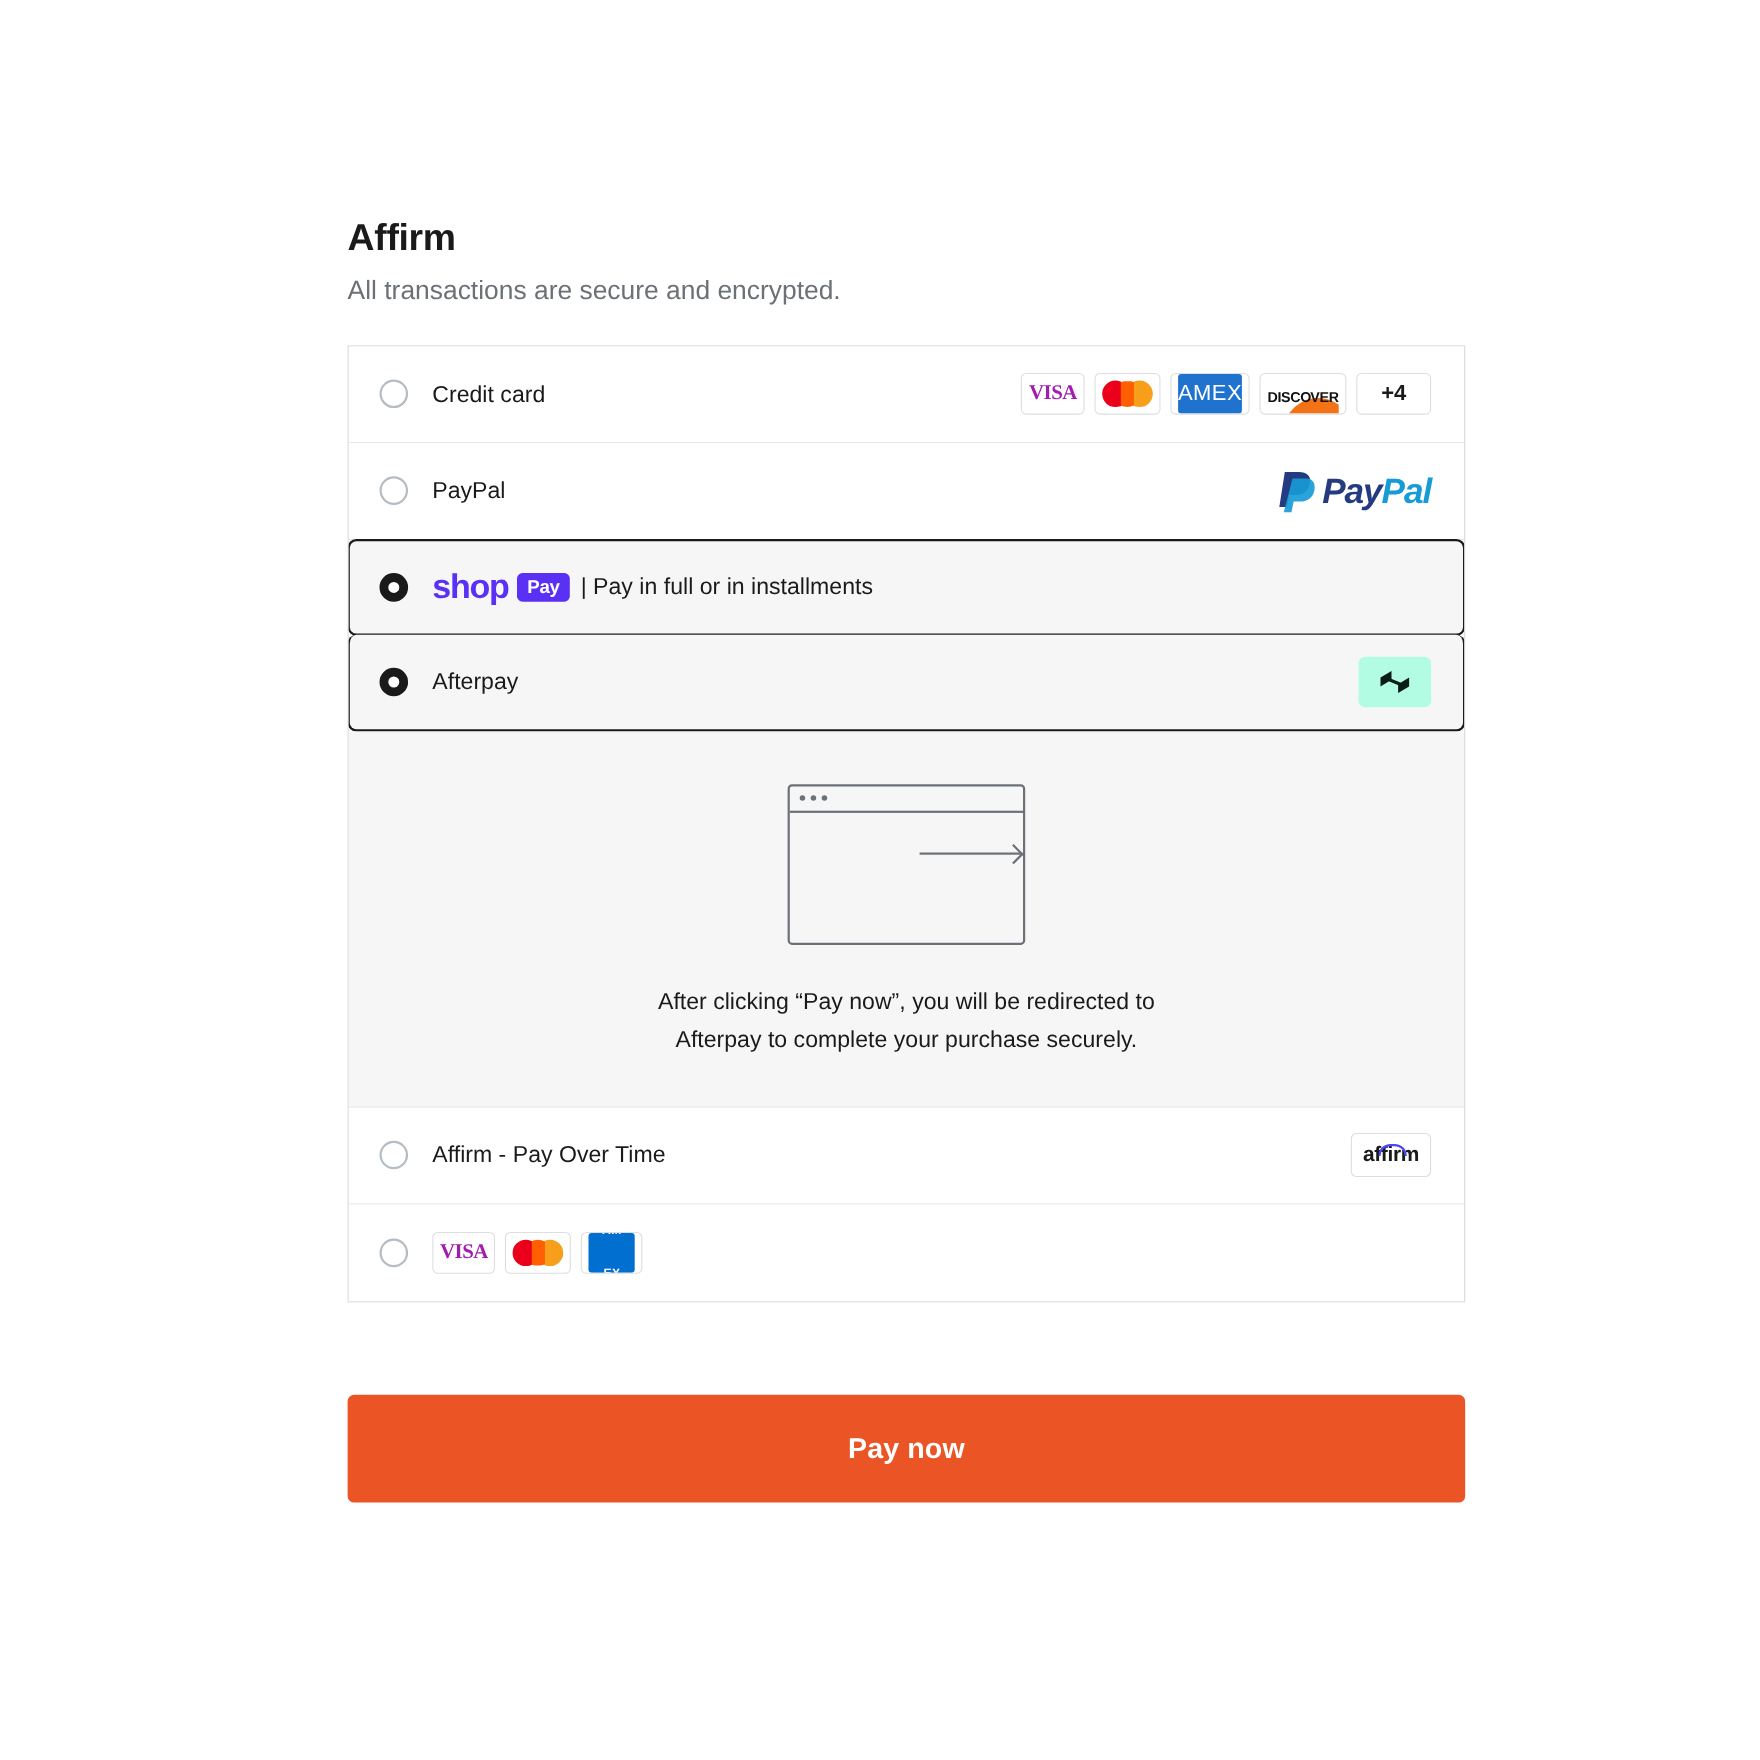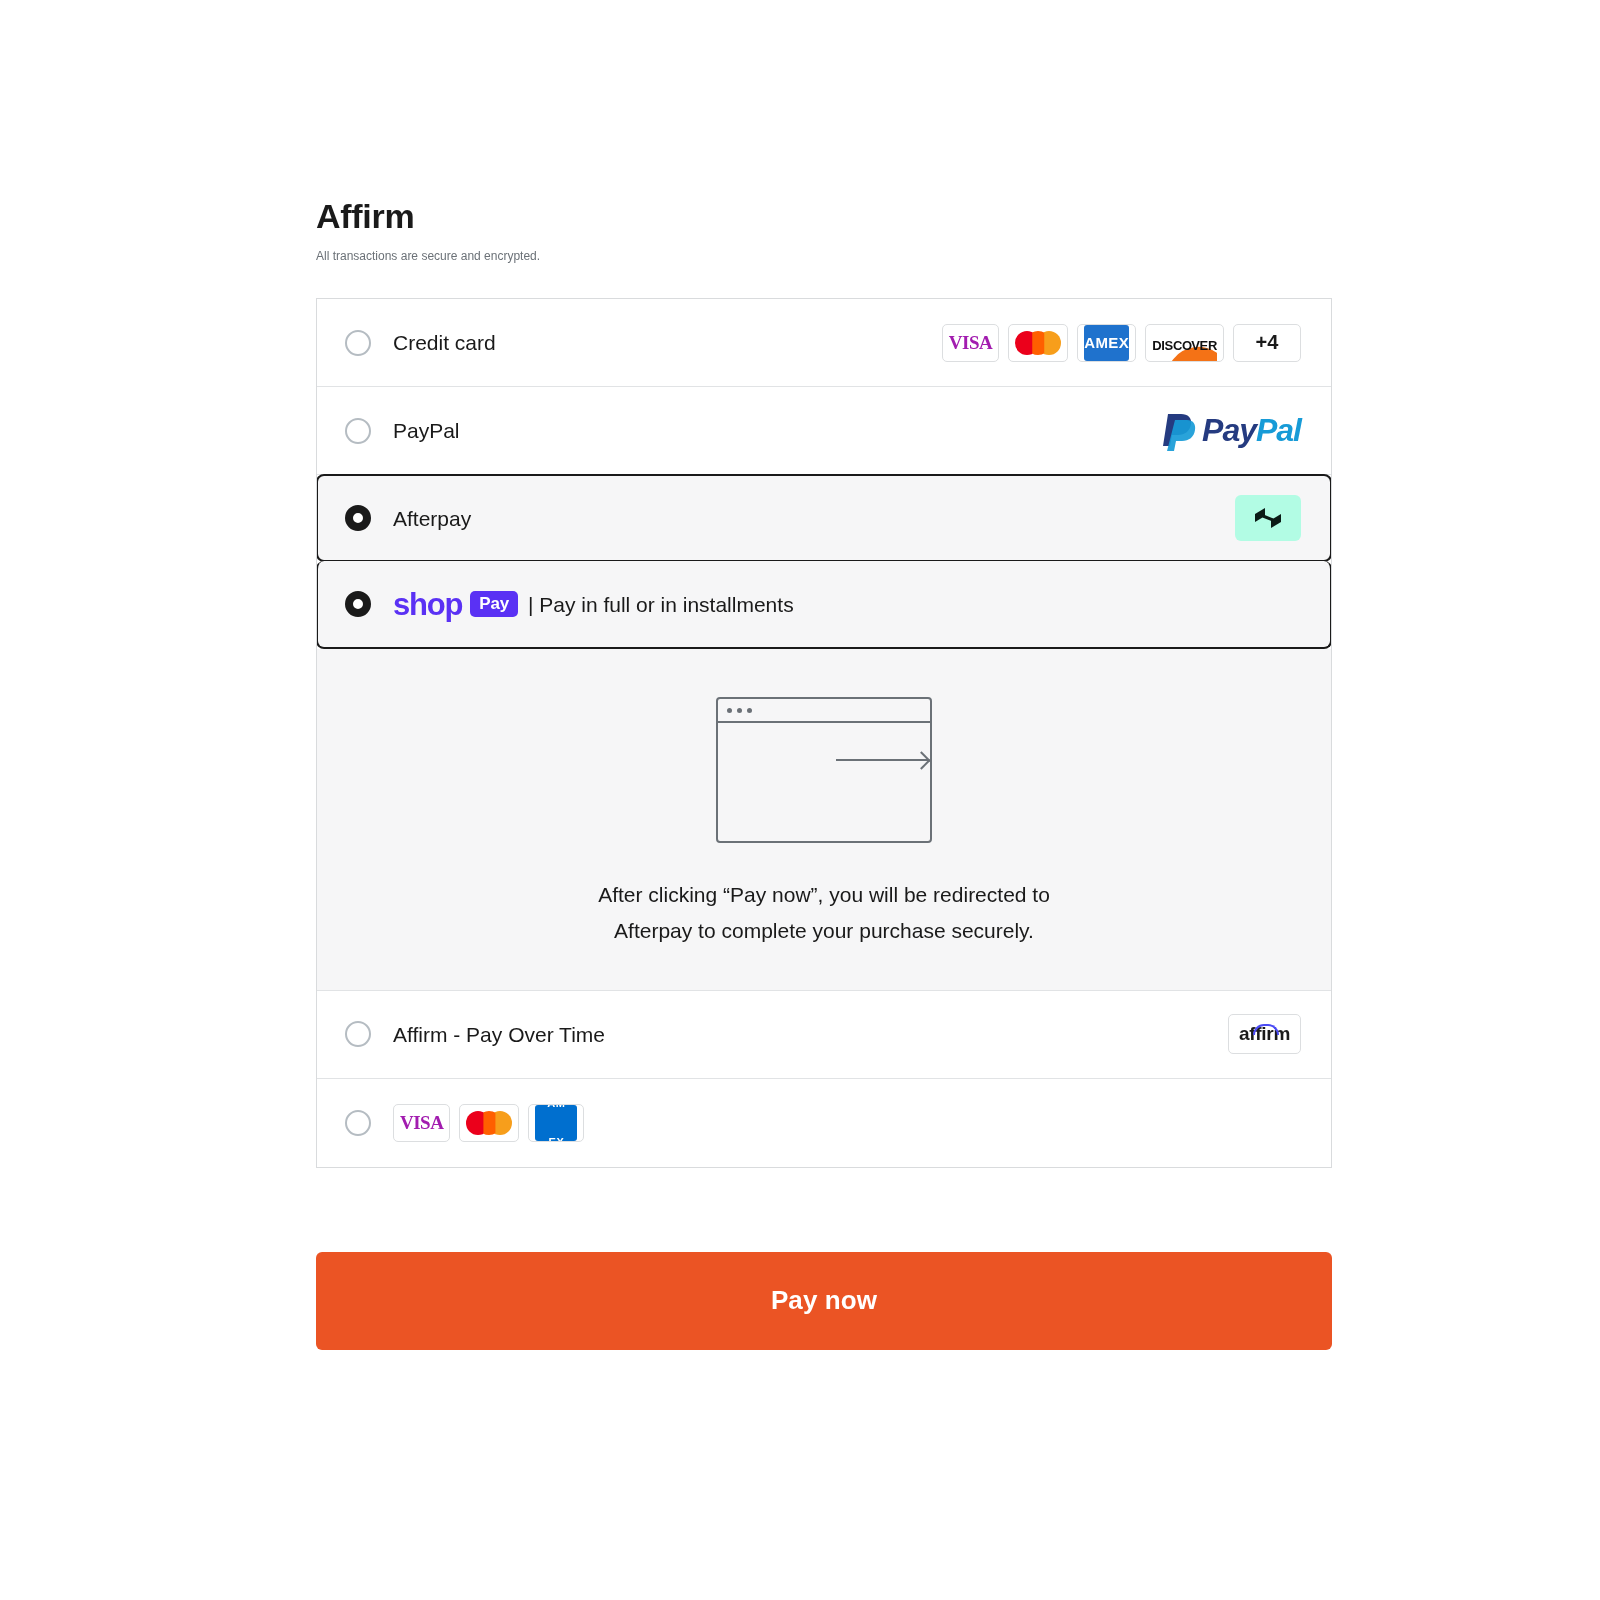--- a/index.html
+++ b/index.html
@@ -25,21 +25,21 @@
   }
   .title {
     font-size: 34px;
     font-weight: bold;
     color: #1a1a1a;
     letter-spacing: -0.3px;
     margin: 0 0 12px 0;
     line-height: 1.2;
   }
   .subtitle {
-    font-size: 12px;
+    font-size: 24px;
     color: #6b7177;
     margin: 0 0 34px 0;
     line-height: 1.3;
   }
 
   .methods {
     border: 1px solid #d9dbdd;
     border-radius: 0;
     overflow: hidden;
     background: #ffffff;
@@ -141,22 +141,22 @@
     left: 11px;
     background: #ff5f00;
     width: 24px;
     height: 24px;
     opacity: 1;
     clip-path: inset(0 25% 0 25%);
   }
   .amex {
     background: #1f72cd;
     color: #ffffff;
-    font-size: 15px;
-    font-weight: bold;
+    font-size: 20px;
+    font-weight: normal;
     letter-spacing: 0.4px;
     width: 100%;
     height: 100%;
     display: flex;
     align-items: center;
     justify-content: center;
     border-radius: 3px;
   }
   .amex-sm {
     background: #006fcf;
@@ -410,38 +410,38 @@
               <path d="M6 3 h13 c7 0 11 4 10 10 c-1 7 -6 11 -13 11 h-6 l-2 11 h-7 z" fill="#253b80"></path>
               <path d="M13 9 h12 c6 0 9 4 8 10 c-1 7 -6 11 -13 11 h-6 l-2 10 h-7 z" fill="#179bd7" opacity="0.92"></path>
             </svg>
           </span>
           <span class="pp-word"><span class="a">Pay</span><span class="b">Pal</span></span>
         </span>
       </div>
 
       <div class="row selected">
         <span class="radio on"></span>
+        <span class="label">
+          <span class="shoppay">
+            <span class="shop-word">shop</span>
+            <span class="pay-chip">Pay</span>
+          </span>
+          <span class="sep">| Pay in full or in installments</span>
+        </span>
+      </div>
+
+      <div class="row selected">
+        <span class="radio on"></span>
         <span class="label">Afterpay</span>
         <span class="afterpay-badge">
           <svg width="38" height="26" viewBox="0 0 38 26">
             <path d="M6 9 L16 3 L16 11 L6 17 Z" fill="#0b1b16"></path>
             <path d="M32 17 L22 23 L22 15 L32 9 Z" fill="#0b1b16"></path>
             <path d="M14 11 L24 15" stroke="#0b1b16" stroke-width="3" fill="none"></path>
           </svg>
-        </span>
-      </div>
-
-      <div class="row selected">
-        <span class="radio on"></span>
-        <span class="label">
-          <span class="shoppay">
-            <span class="shop-word">shop</span>
-            <span class="pay-chip">Pay</span>
-          </span>
-          <span class="sep">| Pay in full or in installments</span>
         </span>
       </div>
 
       <div class="detail">
         <div class="detail-graphic">
           <div class="browser">
             <div class="bar">
               <span class="dot"></span>
                 <span class="dot"></span>
                 <span class="dot"></span>

